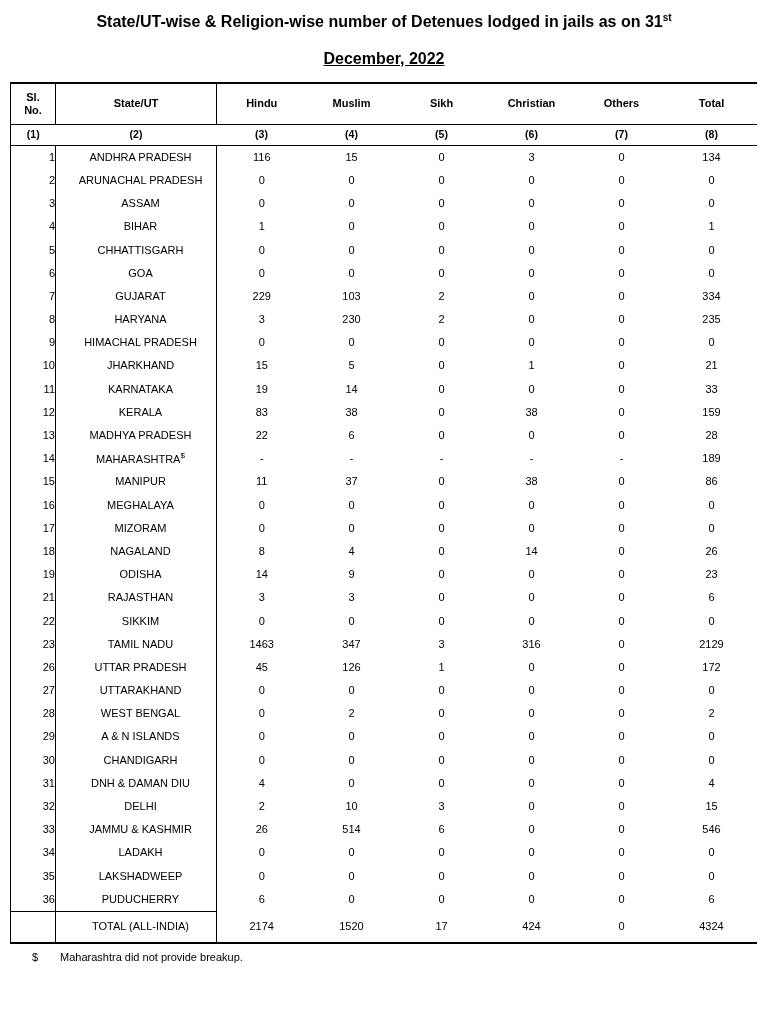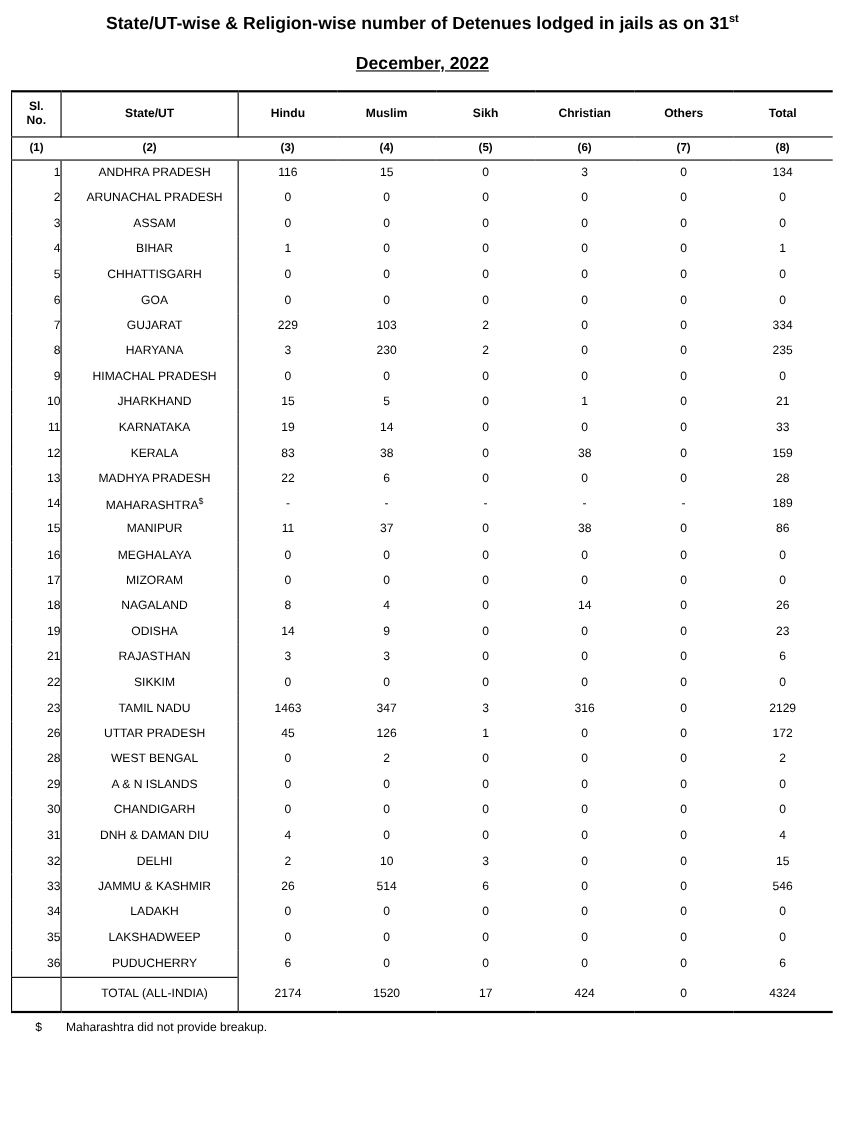--- a/index.html
+++ b/index.html
@@ -335,20 +335,30 @@
           <td class="c-sl">26</td>
           <td class="c-state">UTTAR PRADESH</td>
           <td class="c-num">45</td>
           <td class="c-num">126</td>
           <td class="c-num">1</td>
           <td class="c-num">0</td>
           <td class="c-num">0</td>
           <td class="c-num">172</td>
         </tr>
         <tr class="data-row">
+          <td class="c-sl">27</td>
+          <td class="c-state">UTTARAKHAND</td>
+          <td class="c-num">0</td>
+          <td class="c-num">0</td>
+          <td class="c-num">0</td>
+          <td class="c-num">0</td>
+          <td class="c-num">0</td>
+          <td class="c-num">0</td>
+        </tr>
+        <tr class="data-row">
           <td class="c-sl">28</td>
           <td class="c-state">WEST BENGAL</td>
           <td class="c-num">0</td>
           <td class="c-num">2</td>
           <td class="c-num">0</td>
           <td class="c-num">0</td>
           <td class="c-num">0</td>
           <td class="c-num">2</td>
         </tr>
         <tr class="data-row">

